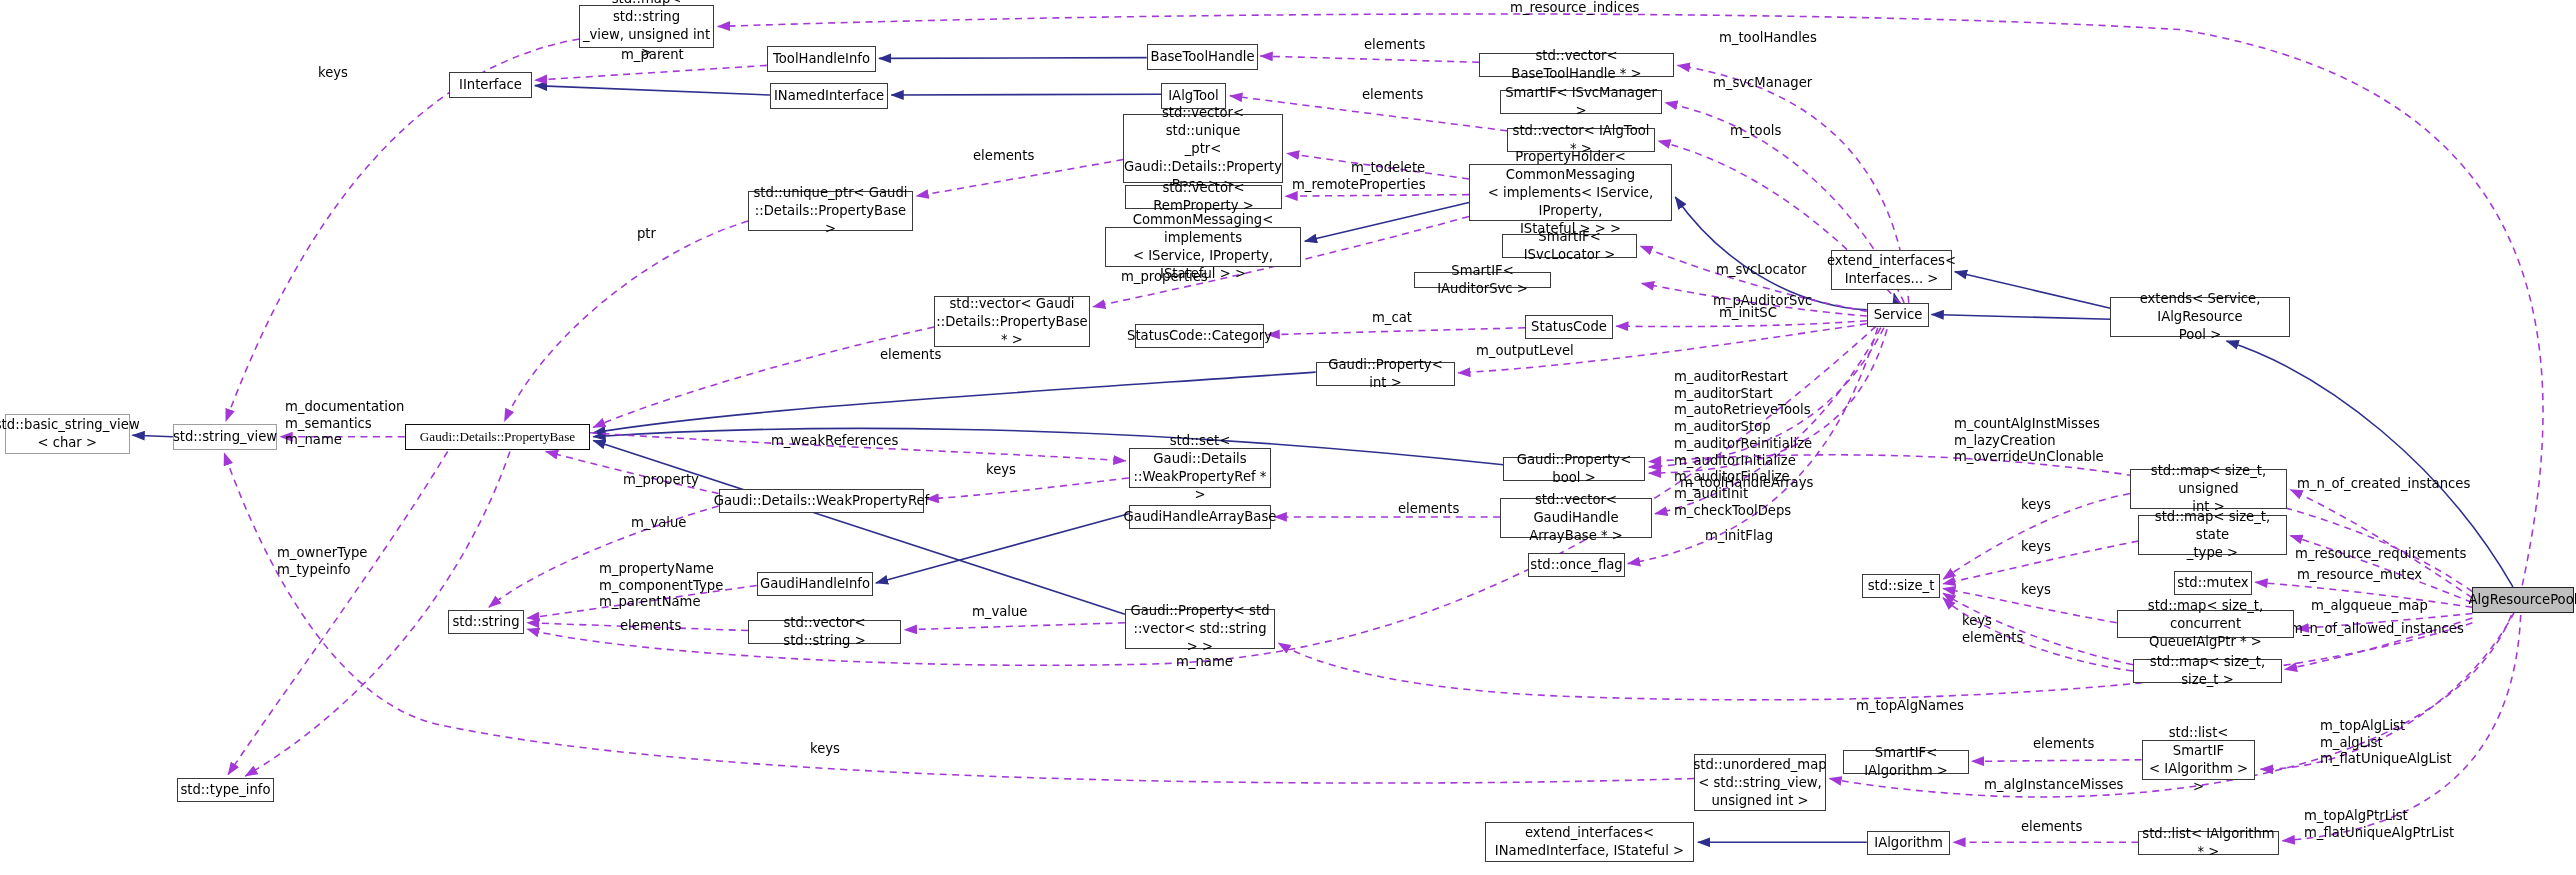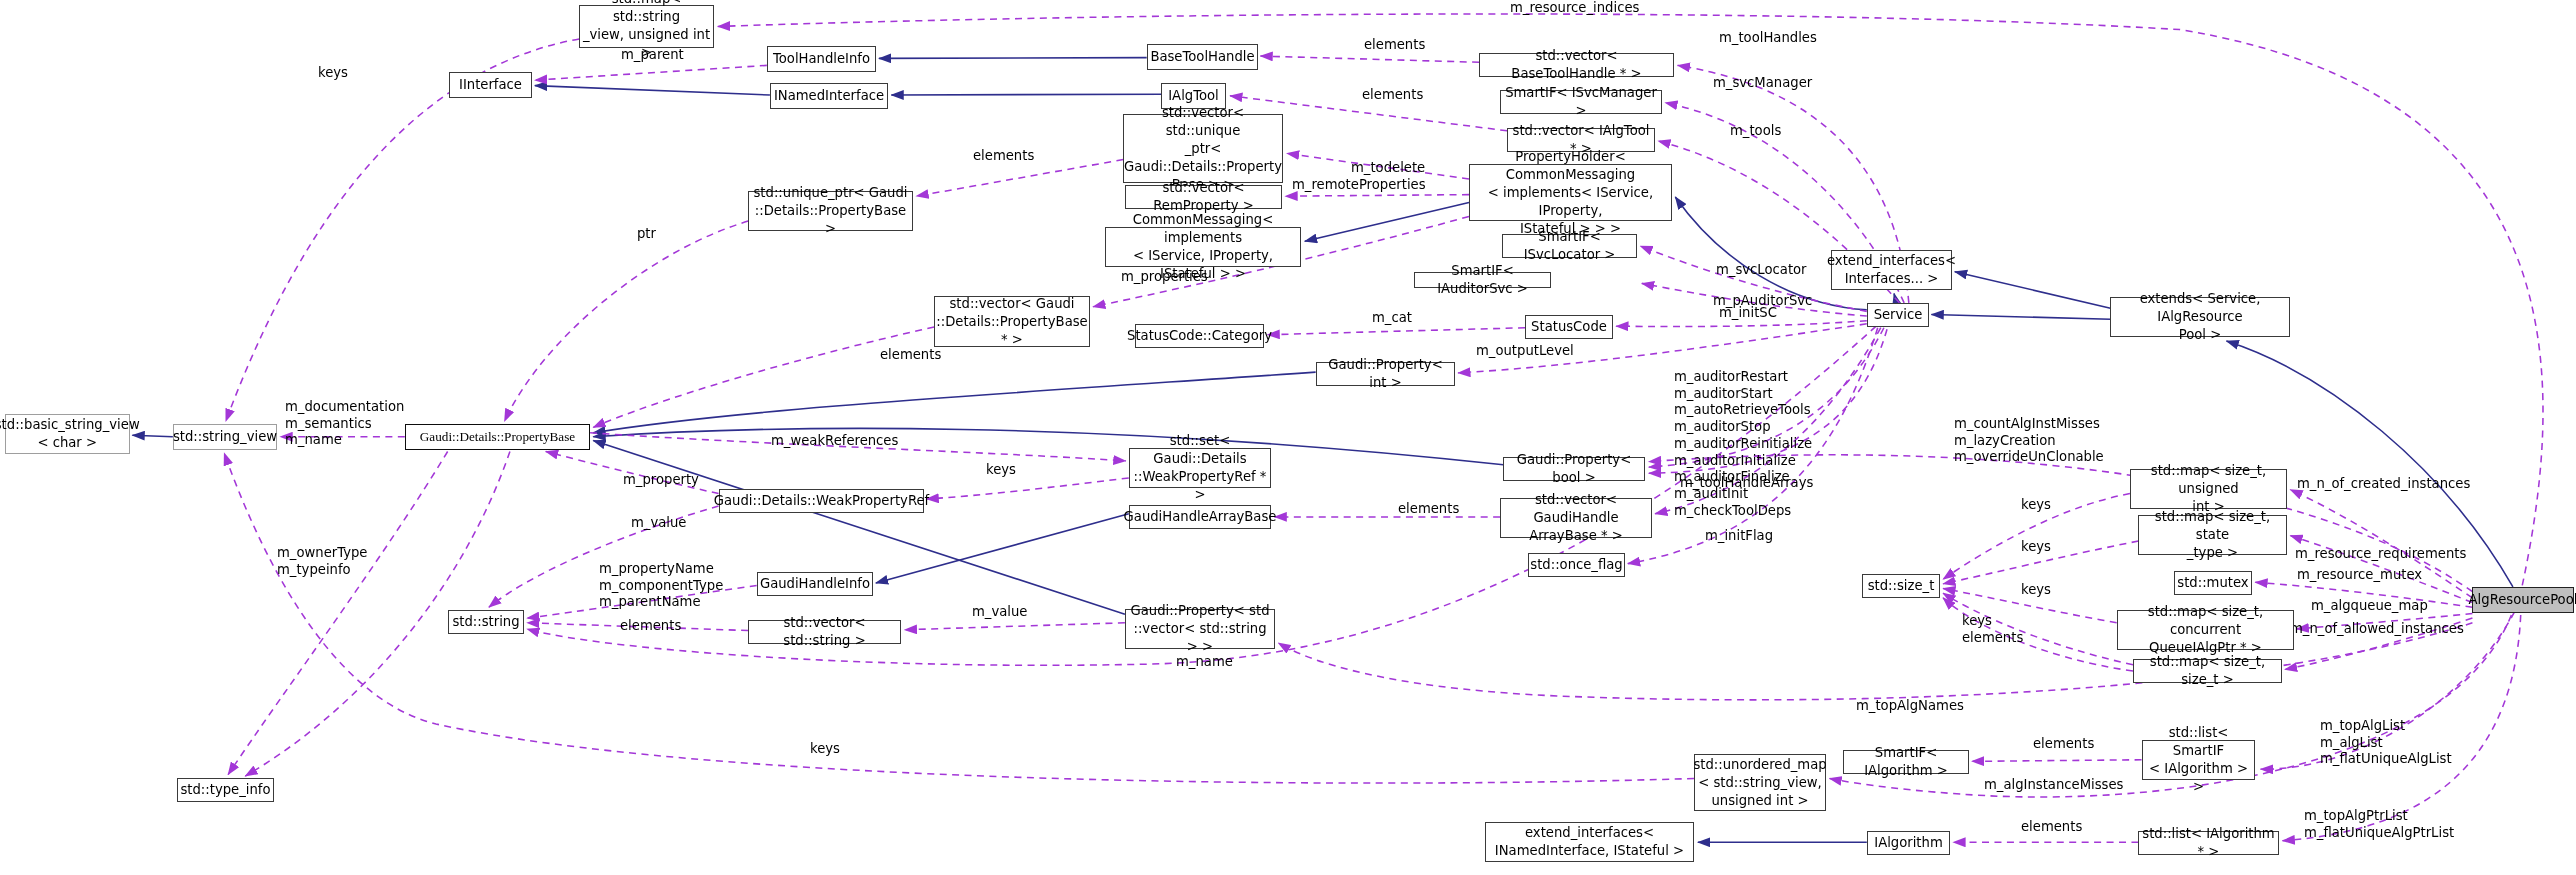--- a/index.html
+++ b/index.html
@@ -216,21 +216,21 @@
 <div class="node" style="left:1129px;top:505px;width:142px;height:24px">GaudiHandleArrayBase</div>
 <div class="node" style="left:1500px;top:498px;width:152px;height:40px">std::vector&lt; GaudiHandle
 ArrayBase * &gt;</div>
 <div class="node" style="left:1528px;top:553px;width:97px;height:24px">std::once_flag</div>
 <div class="node" style="left:2130px;top:469px;width:157px;height:40px">std::map&lt; size_t, unsigned
 int &gt;</div>
 <div class="node" style="left:2138px;top:515px;width:149px;height:40px">std::map&lt; size_t, state
 _type &gt;</div>
 <div class="node" style="left:2174px;top:571px;width:78px;height:24px">std::mutex</div>
 <div class="node" style="left:1862px;top:574px;width:78px;height:24px">std::size_t</div>
-<div class="node" style="left:2117px;top:610px;width:177px;height:40px">std::map&lt; size_t, concurrent
+<div class="node" style="left:2117px;top:610px;width:177px;height:28px">std::map&lt; size_t, concurrent
 QueueIAlgPtr * &gt;</div>
 <div class="node" style="left:2133px;top:659px;width:149px;height:24px">std::map&lt; size_t, size_t &gt;</div>
 <div class="node main" style="left:2472px;top:587px;width:102px;height:26px">AlgResourcePool</div>
 <div class="node" style="left:757px;top:572px;width:116px;height:24px">GaudiHandleInfo</div>
 <div class="node" style="left:448px;top:610px;width:76px;height:24px">std::string</div>
 <div class="node" style="left:748px;top:620px;width:153px;height:24px">std::vector&lt; std::string &gt;</div>
 <div class="node" style="left:1125px;top:609px;width:150px;height:40px">Gaudi::Property&lt; std
 ::vector&lt; std::string &gt; &gt;</div>
 <div class="node" style="left:1694px;top:754px;width:132px;height:57px">std::unordered_map
 &lt; std::string_view,

